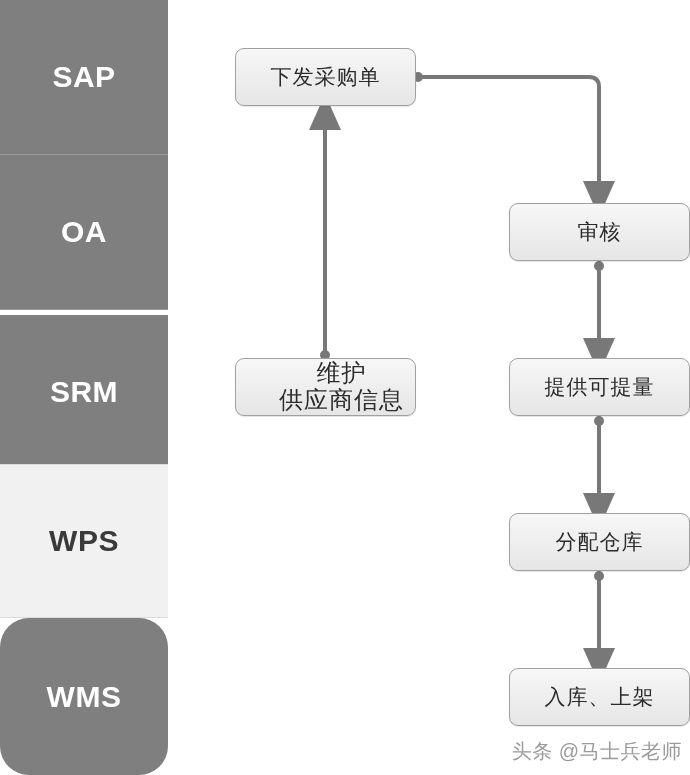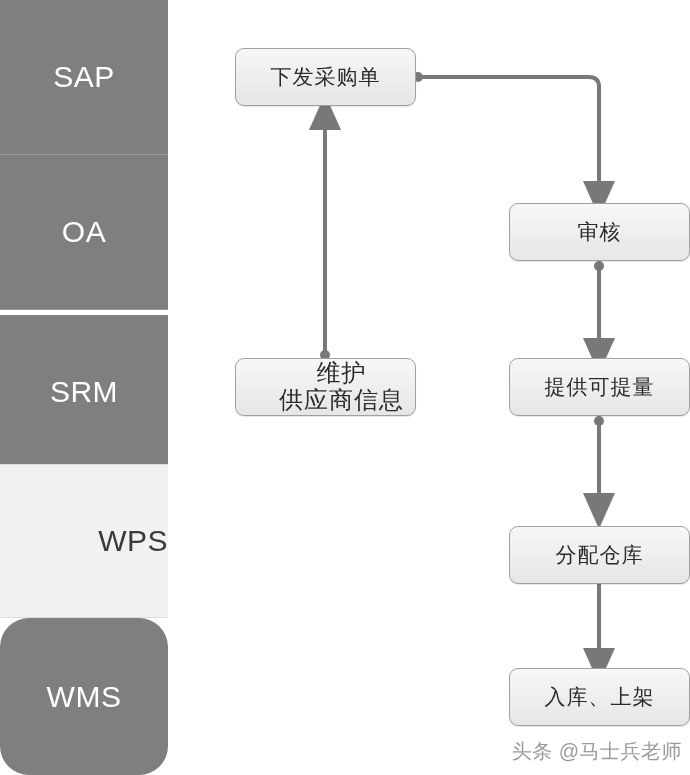--- a/index.html
+++ b/index.html
@@ -38,21 +38,21 @@
     color: #ffffff;
   }
   .lane.light {
     background: #f1f1f1;
     color: #3a3a3a;
     border-bottom: 1px solid #dcdcdc;
     border-top: 1px solid #dcdcdc;
   }
   .lane-label {
     font-size: 30px;
-    font-weight: normal;
+    font-weight: bold;
     letter-spacing: 0.5px;
     line-height: 1;
     user-select: none;
   }
 
   
   #flow {
     position: absolute;
     left: 168px;
     top: 0;
@@ -112,21 +112,21 @@
 <div id="lanes">
   <div class="lane dark" style="top:0px;height:155px;">
     <span class="lane-label">SAP</span>
   </div>
   <div class="lane dark" style="top:155px;height:155px;">
     <span class="lane-label">OA</span>
   </div>
   <div class="lane dark" style="top:315px;height:154px;text-align:right;">
     <span class="lane-label">SRM</span>
   </div>
-  <div class="lane light" style="top:464px;height:154px;justify-content:flex-end;">
+  <div class="lane light" style="top:464px;height:154px;">
     <span class="lane-label">WPS</span>
   </div>
   <div class="lane dark" style="top:618px;height:157px;border-bottom:none;border-radius:29px;">
     <span class="lane-label">WMS</span>
   </div>
 </div>
 
 <div id="flow">
 
   <svg id="edges" viewBox="0 0 522 775" width="522" height="775" xmlns="http://www.w3.org/2000/svg">
@@ -172,21 +172,21 @@
 
   <div class="node two-line" style="left:67px;top:358px;width:181px;height:58px;">
     <span class="node-label">维护
 供应商信息</span>
   </div>
 
   <div class="node" style="left:341px;top:358px;width:181px;height:58px;">
     <span class="node-label">提供可提量</span>
   </div>
 
-  <div class="node" style="left:341px;top:513px;width:181px;height:58px;margin-top:13px;">
+  <div class="node" style="left:341px;top:513px;width:181px;height:58px;">
     <span class="node-label">分配仓库</span>
   </div>
 
   <div class="node" style="left:341px;top:668px;width:181px;height:58px;">
     <span class="node-label">入库、上架</span>
   </div>
 
   <div id="watermark">头条 @马士兵老师</div>
 </div>
 

